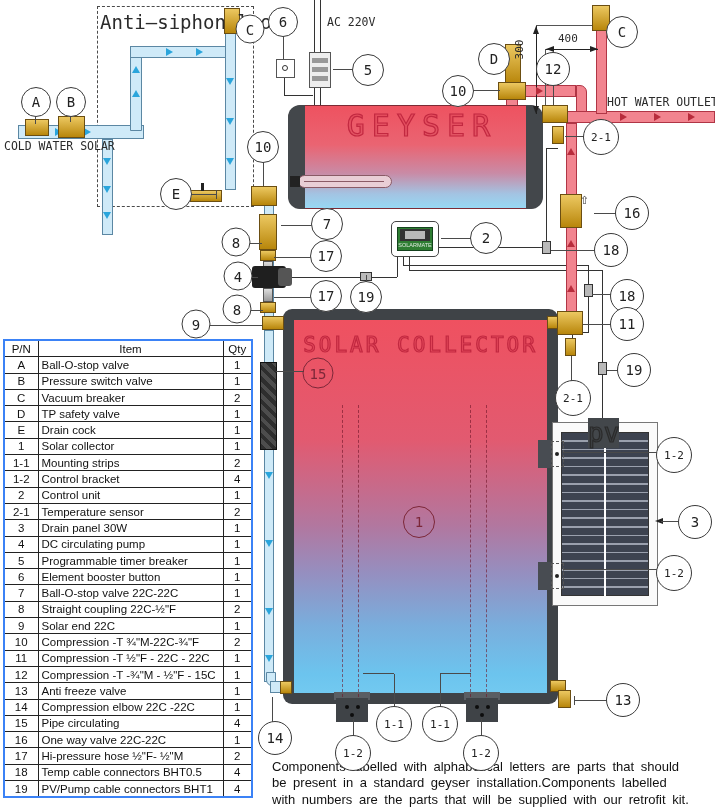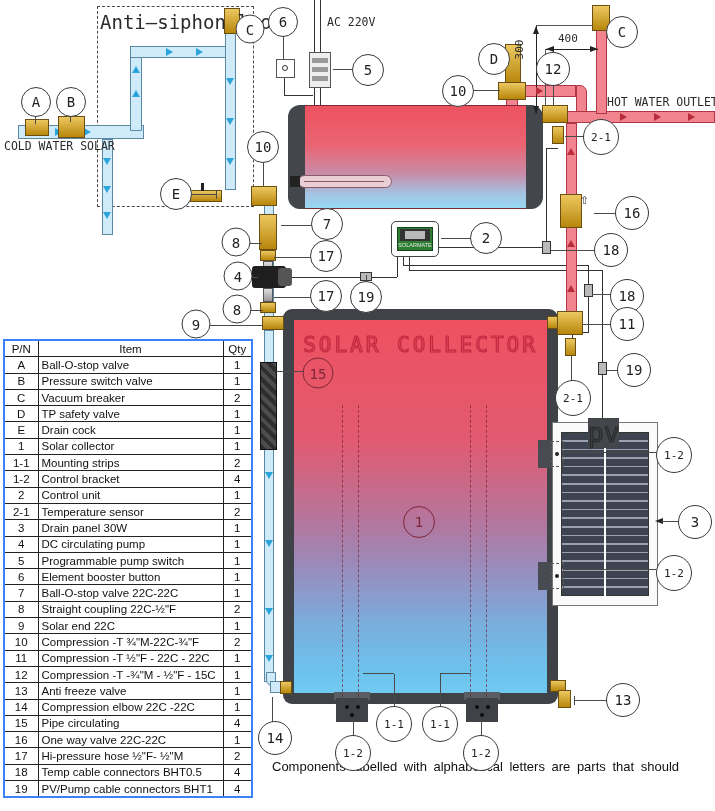--- a/index.html
+++ b/index.html
@@ -97,20 +97,21 @@
   <div class="abs pr" style="left:506px;top:84px;width:12px;height:24px;"></div>
   <div class="abs pr" style="left:518px;top:85px;width:58px;height:12px;"></div>
   <div class="abs pr" style="left:576px;top:85px;width:11px;height:30px;border-top-right-radius:7px;"></div>
   <div class="abs pr" style="left:545px;top:111px;width:170px;height:12px;"></div>
   <div class="abs pr" style="left:596px;top:30px;width:11px;height:84px;"></div>
   <div class="abs pr" style="left:566px;top:123px;width:11px;height:200px;"></div>
 
   <div class="abs" style="left:288px;top:105px;width:255px;height:104px;border-radius:14px;z-index:3;background:linear-gradient(#ee5260 0%,#ea6472 38%,#c98ba6 66%,#a3c3e2 86%,#97d8f3 100%);border:1px solid #7c2b35;"></div>
   <div class="abs" style="left:288px;top:105px;width:17px;height:104px;background:#43474b;border-radius:12px 0 0 12px;z-index:3;"></div>
   <div class="abs" style="left:526px;top:105px;width:17px;height:104px;background:#43474b;border-radius:0 12px 12px 0;z-index:3;"></div>
+  <div class="abs hollow" style="left:337px;top:108px;width:170px;text-align:center;font-size:30px;letter-spacing:7px;z-index:6;">GEYSER</div>
 
   <div class="abs" style="left:298px;top:175px;width:94px;height:13px;background:#e9ced6;border:1px solid #8a5a66;border-radius:7px;z-index:4;"></div>
   <div class="abs" style="left:304px;top:181px;width:80px;height:1px;background:#8a5a66;z-index:4;"></div>
   <div class="abs" style="left:290px;top:176px;width:10px;height:11px;background:#222;z-index:4;"></div>
 
   <div class="abs" style="left:283px;top:309px;width:275px;height:395px;background:#3f4347;border-radius:9px;z-index:3;"></div>
   <div class="abs" style="left:294px;top:320px;width:253px;height:373px;z-index:3;background:linear-gradient(#ef5160 0%,#e25a70 32%,#b2779f 55%,#958fc0 68%,#79aedd 82%,#6cc4ee 95%,#72c9f0 100%);"></div>
   <div class="abs hollow" style="left:294px;top:333px;width:253px;text-align:center;font-size:21px;letter-spacing:3px;z-index:6;">SOLAR COLLECTOR</div>
 
   <div class="abs strip" style="left:342px;top:405px;width:17px;height:292px;"></div>
@@ -422,21 +423,21 @@
           </tr>
 
           <tr>
             <td class="c">4</td>
             <td>DC circulating  pump</td>
             <td class="c">1</td>
           </tr>
 
           <tr>
             <td class="c">5</td>
-            <td>Programmable pump switch</td>
+            <td>Programmable timer breaker</td>
             <td class="c">1</td>
           </tr>
 
           <tr>
             <td class="c">6</td>
             <td>Element booster button</td>
             <td class="c">1</td>
           </tr>
 
           <tr>
@@ -515,15 +516,17 @@
             <td class="c">19</td>
             <td>PV/Pump cable  connectors BHT1</td>
             <td class="c">4</td>
           </tr>
         </tbody>
     </table>
   </div>
 
   <div id="footnote">
     <div>Components labelled with alphabetical letters are parts that should</div>
+    <div>be present in a standard geyser installation.Components labelled</div>
+    <div>with numbers are the parts that will be supplied with our retrofit kit.</div>
   </div>
 
 </div>
 
 </body></html>

